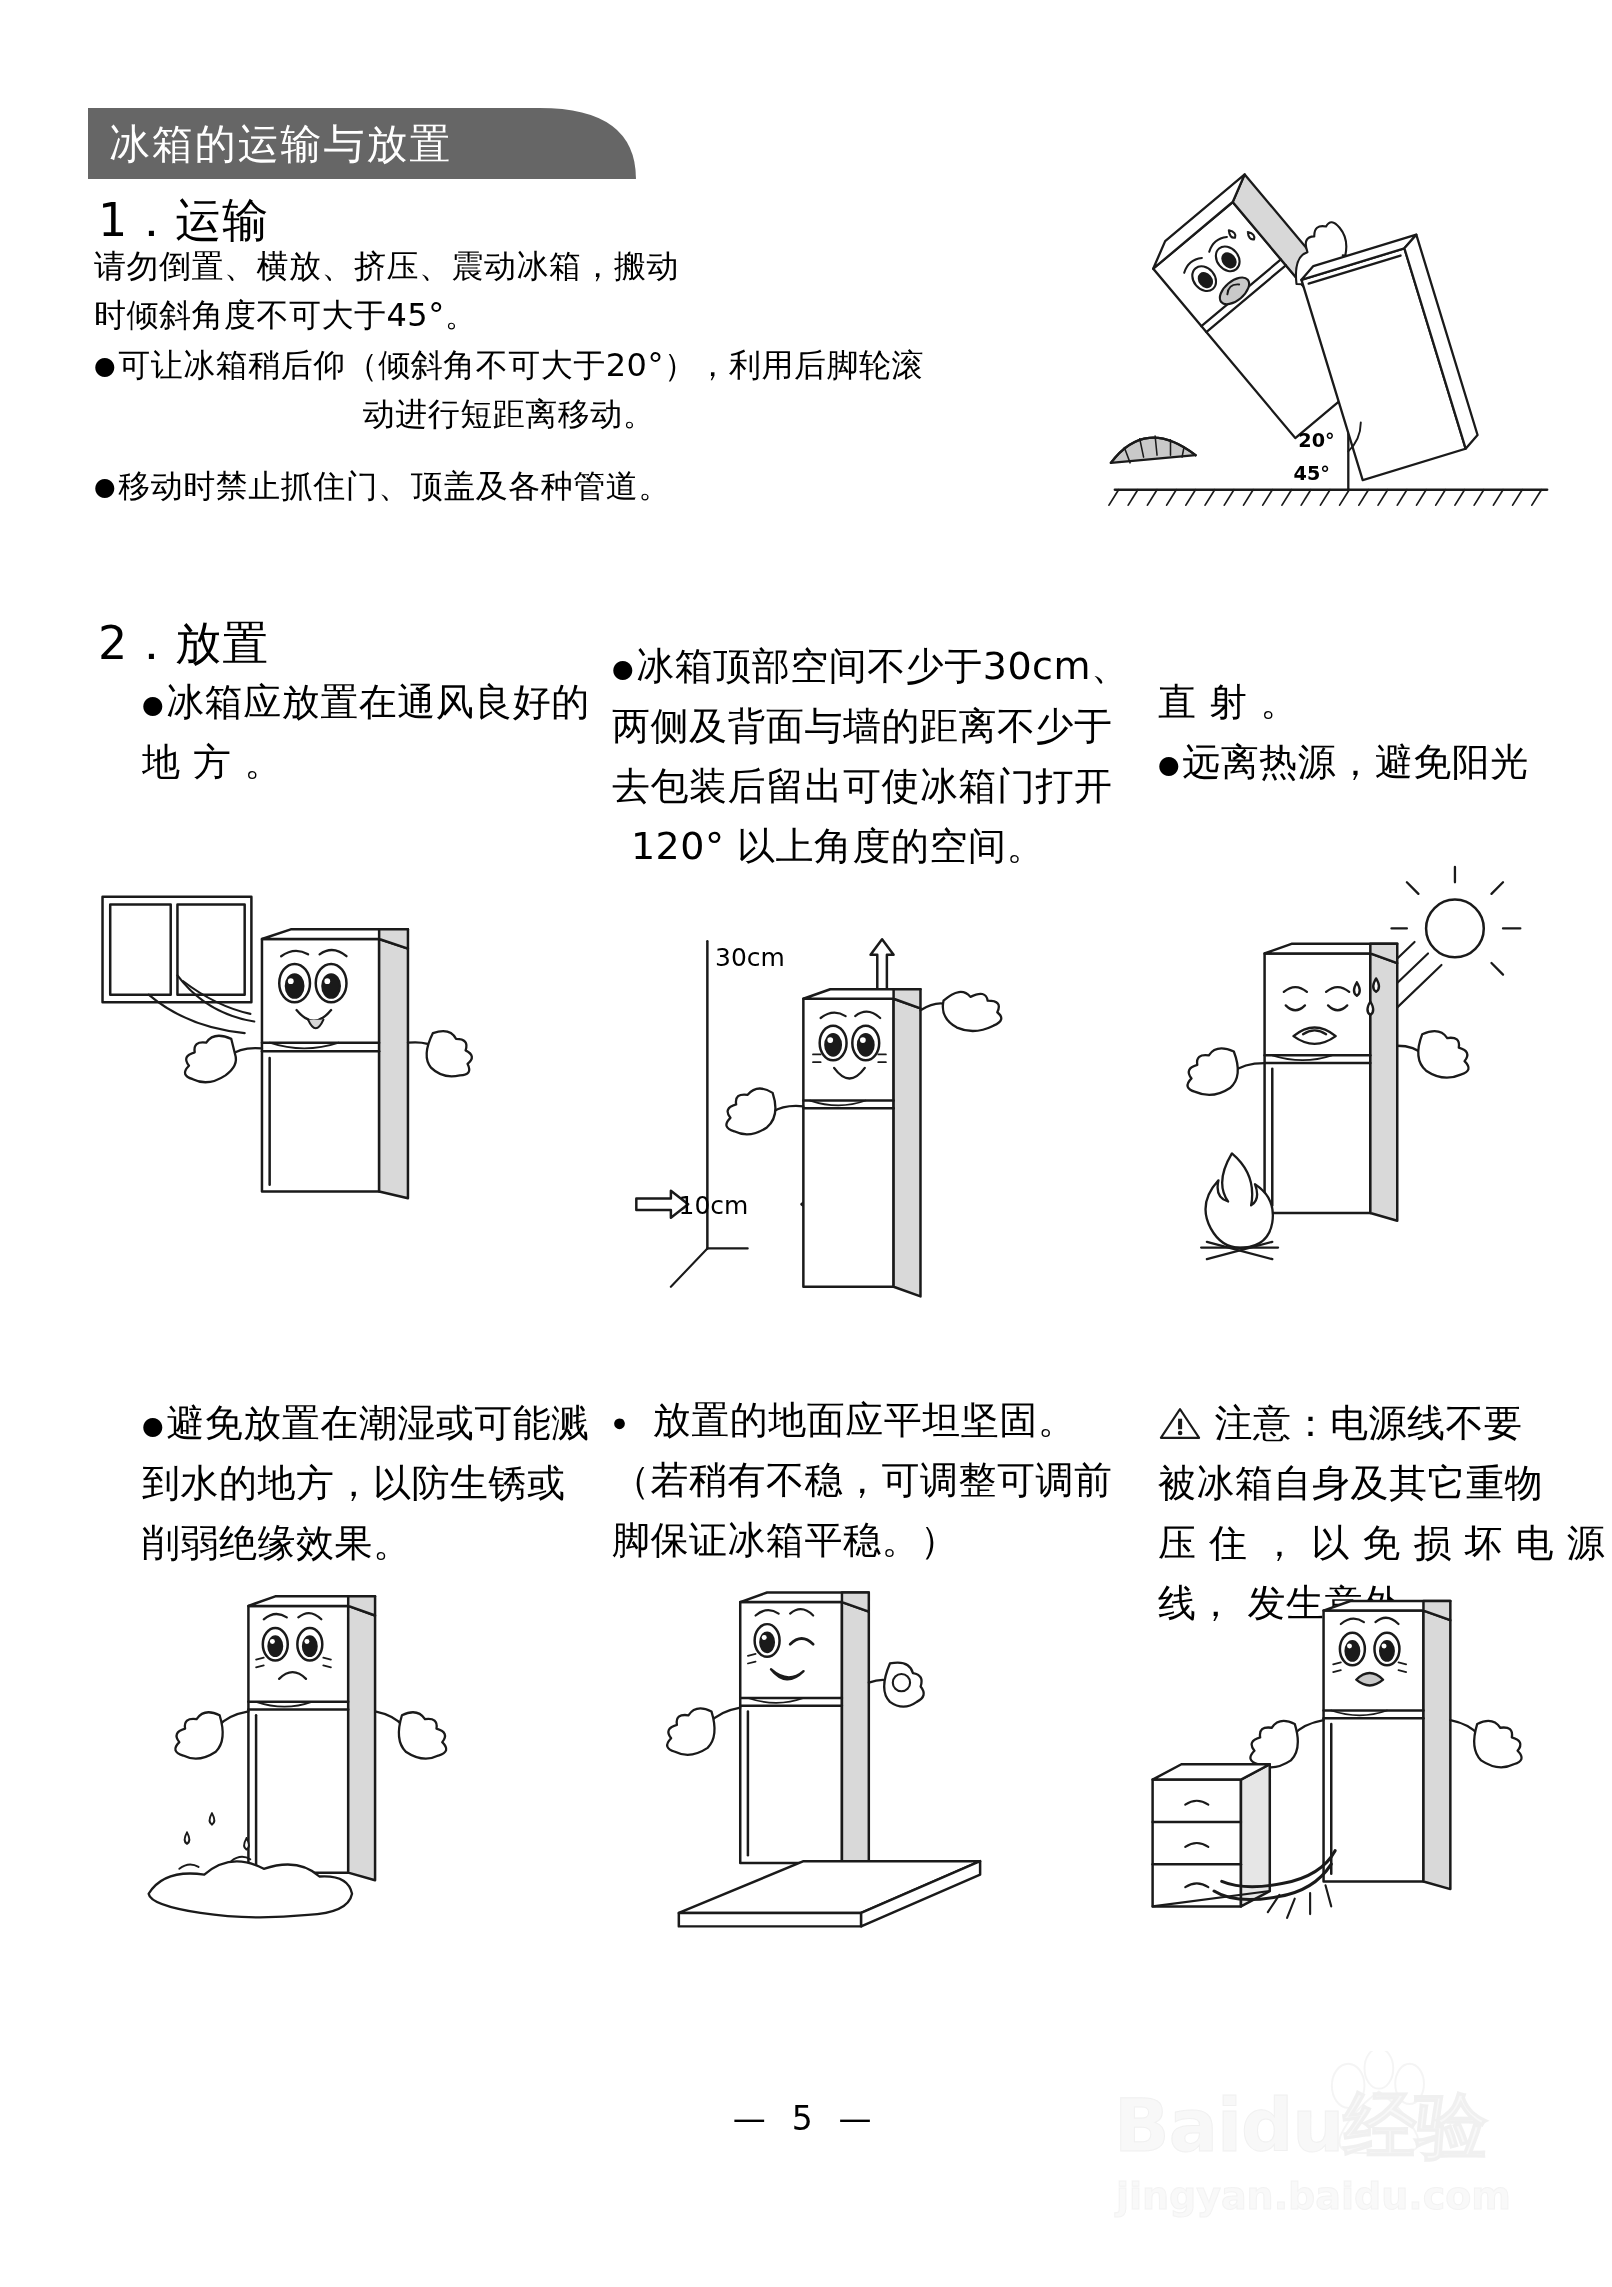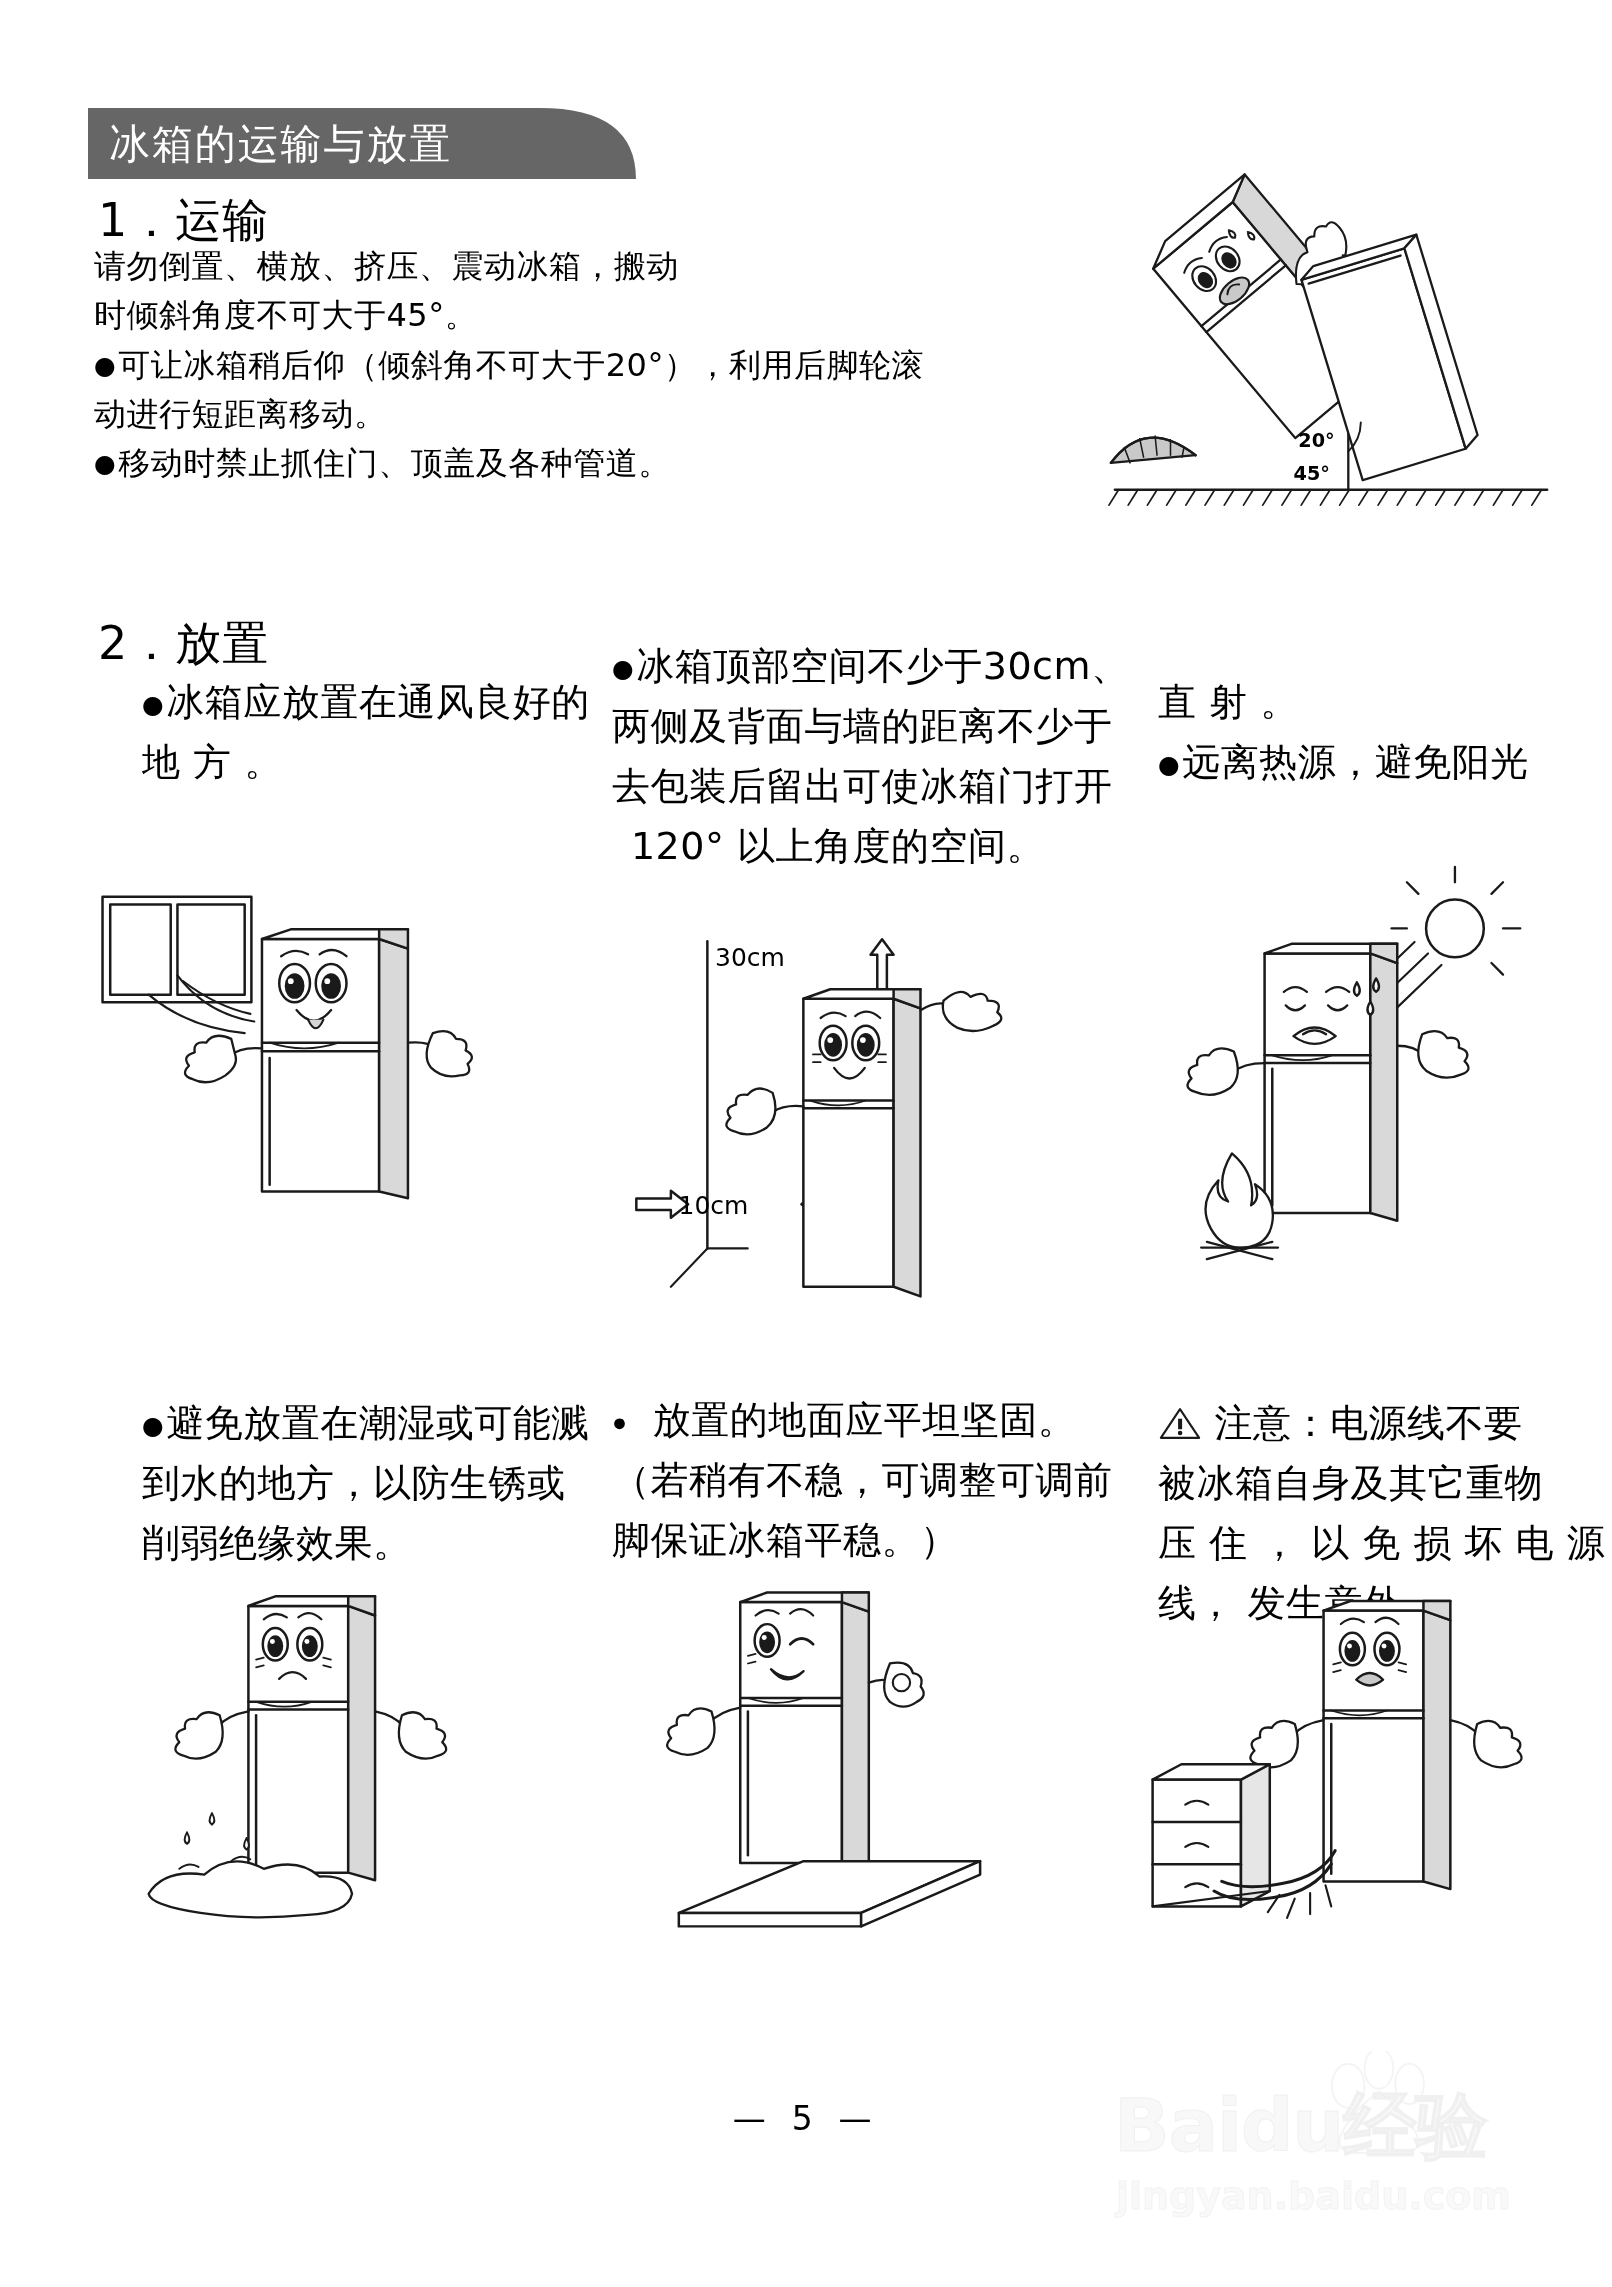--- a/index.html
+++ b/index.html
@@ -138,26 +138,26 @@
     <div class="banner-title">冰箱的运输与放置</div>
   </div>
 
   <div class="sec-heading" style="left:98px; top:192px;">1．运输</div>
 
   <div class="body-text" style="left:94px; top:242px;">
     <span class="ln">请勿倒置、横放、挤压、震动冰箱，搬动</span>
     <span class="ln">时倾斜角度不可大于45°。</span>
   </div>
 
-  <div class="body-text" style="left:94px; top:341px;">
+  <div class="body-text" style="left:94px; top:341px;text-align:center;">
     <span class="ln bullet">可让冰箱稍后仰（倾斜角不可大于20°），利用后脚轮滚</span>
     <span class="ln">动进行短距离移动。</span>
   </div>
 
-  <div class="body-text" style="left:94px; top:439px;text-align:center;">
+  <div class="body-text" style="left:94px; top:462px;text-align:center;">
     <span class="ln bullet">移动时禁止抓住门、顶盖及各种管道。</span>
   </div>
 
   <div class="fig" style="left:1105px; top:163px;">
     <svg width="452" height="346" viewBox="0 0 470 360">
       <g fill="none" stroke="#1a1a1a" stroke-width="2.4" stroke-linejoin="round" stroke-linecap="round">
 
         <line x1="10" y1="340" x2="460" y2="340"></line>
         <g stroke-width="1.8">
           <line x1="14" y1="340" x2="4" y2="356"></line>

